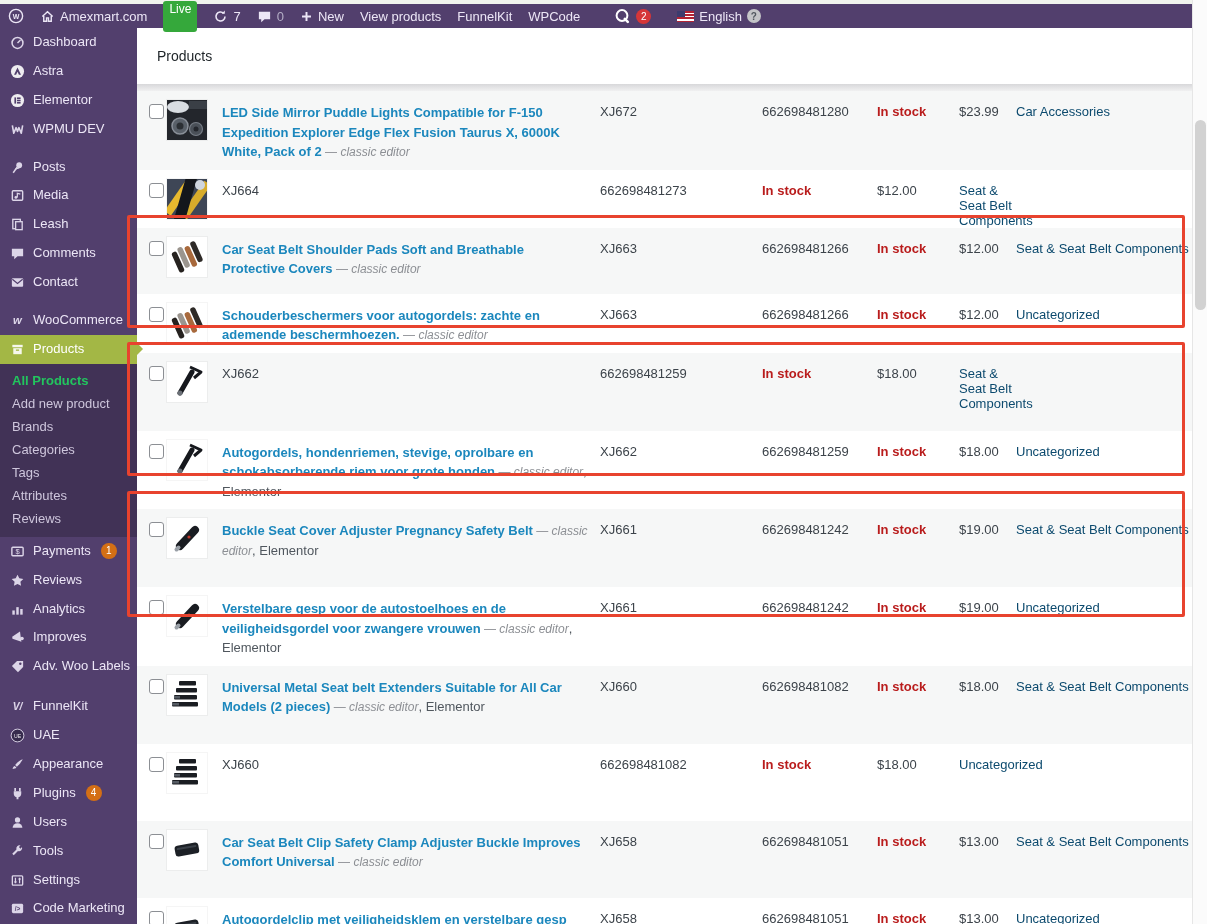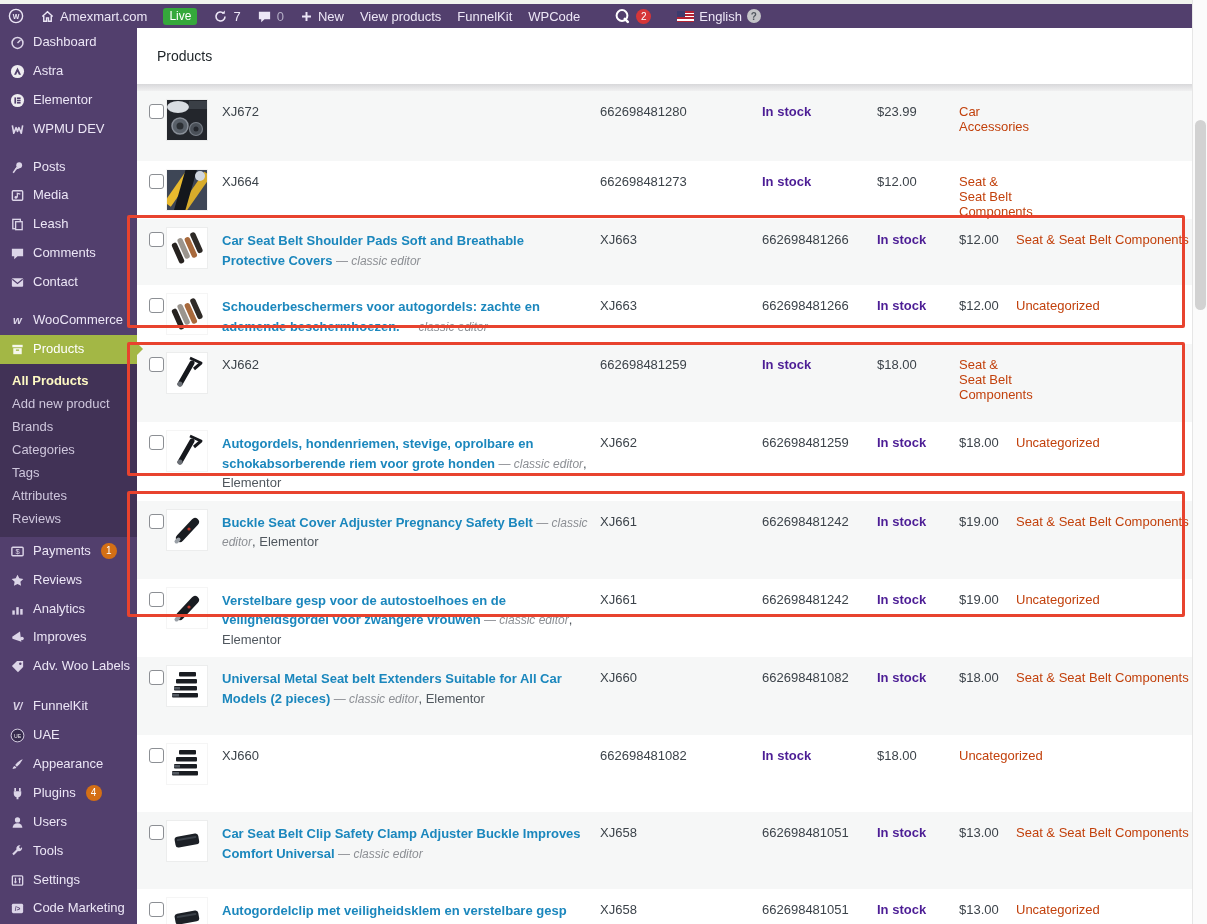--- a/index.html
+++ b/index.html
@@ -5,21 +5,21 @@
   * { box-sizing: border-box; margin: 0; padding: 0; }
   html,body { width:1207px; height:924px; overflow:hidden; }
   body { font-family:"Liberation Sans", sans-serif; font-size:13px; background:#f0f0f1; position:relative; color:#3c434a; }
 
   
   .top-strip { position:absolute; top:0; left:0; width:1192px; height:4px; background:#f1f4ee; }
   .admin-bar { position:absolute; top:4px; left:0; width:1192px; height:24px; background:#523f6d; color:#ece6f6;
                display:flex; align-items:center; z-index:60; }
   .ab-item { display:flex; align-items:center; gap:5px; padding:0 8px; height:24px; white-space:nowrap; }
   .ab-item svg { display:block; }
-  .live-badge { background:#35a83b; color:#fff; border-radius:3px; padding:1px 6px 2px; font-size:12px; line-height:14px; }
+  .live-badge { background:#35a83b; color:#fff; border-radius:3px; padding:1px 6px 16px; font-size:12px; line-height:14px; }
   .dim { color:#b4aec6; }
   .num-badge { background:#d63638; color:#fff; border-radius:50%; min-width:15px; height:15px; line-height:15px;
                font-size:10px; text-align:center; display:inline-block; }
   .flag { width:17px; height:11px; position:relative; display:inline-block;
           background:repeating-linear-gradient(#b22234 0 1.6px,#fff 1.6px 3.2px); }
   .flag::after { content:""; position:absolute; left:0; top:0; width:8px; height:6px; background:#3c3b6e; }
   .help-bubble { width:14px; height:14px; border-radius:50%; background:#c3c4c7; color:#50575e; font-size:10px;
                  font-weight:bold; display:inline-flex; align-items:center; justify-content:center; }
   .ab-gap { width:18px; }
 
@@ -28,21 +28,21 @@
   .menu-item { display:flex; align-items:center; gap:8px; padding:6px 6px 6px 9px; font-size:13px; line-height:1.3;
                cursor:pointer; position:relative; }
   .menu-item .mi { width:16px; height:16px; flex:0 0 16px; display:flex; align-items:center; justify-content:center; opacity:.9; }
   .menu-item .mi svg { display:block; }
   .m-gap { height:9px; }
   .menu-item.current { background:#a3b745; color:#fff; }
   .menu-item.current .arrow { position:absolute; right:-6px; top:50%; margin-top:-6px; width:0; height:0;
       border-top:6px solid transparent; border-bottom:6px solid transparent; border-left:6px solid #a3b745; }
   .submenu { background:#413256; padding:5px 0 7px; }
   .submenu-item { padding:4px 10px 4px 12px; color:#cec6dc; font-size:13px; cursor:pointer; }
-  .submenu-item.current-sub { color:#fef9c3; font-weight:bold; }
+  .submenu-item.current-sub { color:#22c55e; font-weight:bold; }
   .side-badge { background:#d46f15; color:#fff; border-radius:50%; min-width:16px; height:16px; line-height:16px;
                 font-size:10px; text-align:center; display:inline-block; margin-left:2px; }
 
   
   .content { position:absolute; left:137px; top:28px; width:1055px; height:896px; background:#f0f0f1; }
   .header-bar { height:56px; background:#fff; display:flex; align-items:center; padding-left:20px; }
   .page-title { font-size:14px; color:#1d2327; }
   .scroll-shadow { height:7px; background:linear-gradient(#d8d8da,#f0f0f1); }
 
   .table { background:#fff; }
@@ -51,27 +51,27 @@
   .row:nth-child(1){min-height:70px}.row:nth-child(2){min-height:57px}.row:nth-child(3){min-height:66px}
   .row:nth-child(4){min-height:57px}.row:nth-child(5){min-height:78px}.row:nth-child(6){min-height:60px}
   .row:nth-child(7){min-height:78px}.row:nth-child(8){min-height:62px}.row:nth-child(9){min-height:78px}
   .row:nth-child(10){min-height:77px}.row:nth-child(11){min-height:77px}.row:nth-child(12){min-height:74px}
   .c-check { padding:13px 0 0 12px; }
   .checkbox { width:15px; height:15px; border:1px solid #8c8f94; border-radius:3px; background:#fff; display:block; cursor:pointer; }
   .c-thumb { padding-top:9px; }
   .thumb { width:40px; height:40px; display:block; box-shadow:0 0 0 1px rgba(0,0,0,.04); }
   .c-name { padding:12px 12px 8px 0; line-height:1.5; }
   a.plink { color:#1b87bd; text-decoration:none; font-weight:bold; cursor:pointer; }
-  a.catlink { color:#c2410c; text-decoration:none; cursor:pointer; }
+  a.catlink { color:#0c4a6e; text-decoration:none; cursor:pointer; }
   .meta { color:#8c8f94; font-size:12px; font-weight:normal; }
   .meta::before { content:" — "; }
   .meta i { font-style:italic; }
   .extra { color:#50575e; font-size:13px; }
   .c-sku, .c-gtin, .c-price { padding-top:13px; color:#3c434a; }
-  .c-stock { padding-top:13px; color:#4c1d95; font-weight:bold; }
+  .c-stock { padding-top:13px; color:#b91c1c; font-weight:bold; }
   .c-cat { padding-top:13px; }
 
   
   .anno { position:absolute; border:3px solid #e8432e; border-radius:2px; left:127px; width:1058px; z-index:70; pointer-events:none; }
   .anno1 { top:215px; height:113px; }
   .anno2 { top:342px; height:134px; }
   .anno3 { top:491px; height:126px; }
 
   
   .scrollbar { position:absolute; right:0; top:0; width:15px; height:924px; background:#fbfbfb; border-left:1px solid #e6e6e6; z-index:80; }
@@ -400,20 +400,21 @@
           <svg class="thumb" viewBox="0 0 40 40">
             <rect width="40" height="40" fill="#23262c"></rect>
             <ellipse cx="11" cy="7" rx="11" ry="6" fill="#d9dde2"></ellipse>
             <rect x="22" y="1" width="18" height="8" fill="#3a3f46"></rect>
             <circle cx="13" cy="26" r="8" fill="#596069" stroke="#8a9099" stroke-width="1.5"></circle>
             <circle cx="13" cy="26" r="3.5" fill="#2b2f34"></circle>
             <circle cx="29" cy="29" r="6.5" fill="#4a5058" stroke="#767c85" stroke-width="1.2"></circle>
             <circle cx="29" cy="29" r="2.5" fill="#23262c"></circle>
           </svg>
         </div>
+      <div class="c-name"><a class="plink">LED Side Mirror Puddle Lights Compatible for F-150 Expedition Explorer Edge Flex Fusion Taurus X, 6000K White, Pack of 2</a><span class="meta"><i>classic editor</i></span><span class="extra"></span></div>
       <div class="c-sku">XJ672</div>
       <div class="c-gtin">662698481280</div>
       <div class="c-stock">In stock</div>
       <div class="c-price">$23.99</div>
       <div class="c-cat"><a class="catlink">Car Accessories</a></div>
     </div>
 
     <div class="row">
       <div class="c-check">
           <span class="checkbox"></span>

